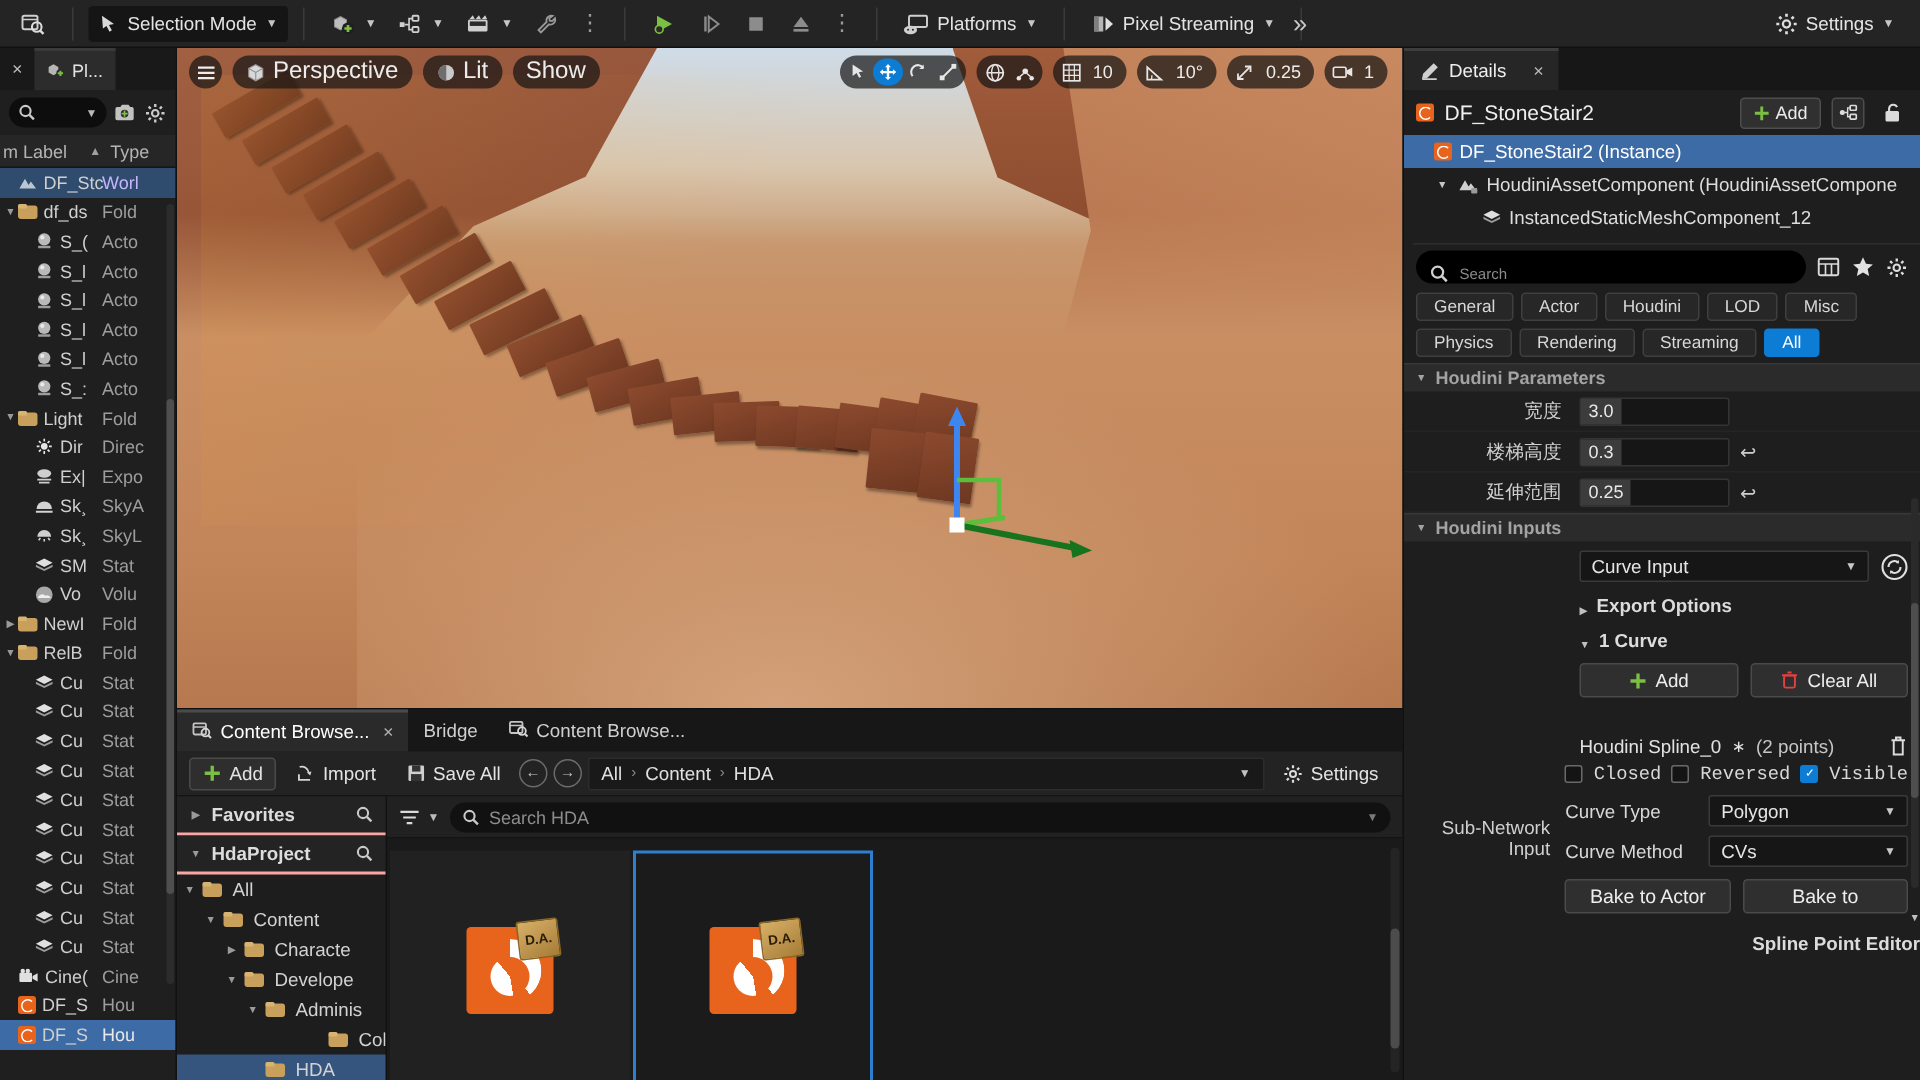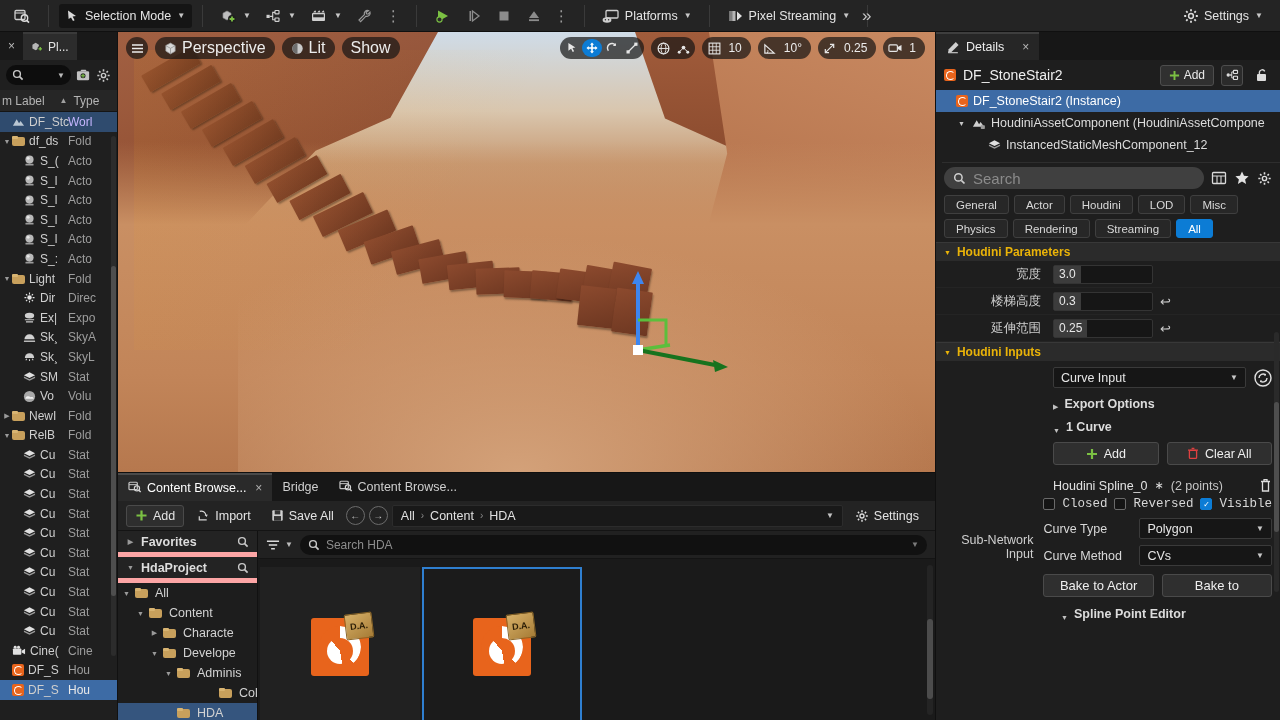--- a/index.html
+++ b/index.html
@@ -165,21 +165,21 @@
   .cb-btn.framed { border:1px solid #4a4a4a; background:#2e2e2e; }
   .navb { width:19px; height:19px; border-radius:50%; border:1px solid #6b6b6b;
      display:flex; align-items:center; justify-content:center; font-size:10px; color:#c6c6c6; }
   .crumbbar { flex:1; display:flex; align-items:center; gap:6px; height:22px;
      background:#191919; border:1px solid #2c2c2c; border-radius:2px; padding:0 8px;
      font-size:12.5px; color:#e0e0e0; }
   .crumbbar .sepc { color:#8a8a8a; font-size:10px; }
   .cb-body { display:flex; height:190px; }
   .cb-left { width:140px; background:#1d1d1d; border-right:1px solid #111; }
   .cb-sec { height:26px; display:flex; align-items:center; gap:6px; padding:0 8px;
-     font-size:12.5px; color:#ddd; background:#232323; border-bottom:5px solid #fca5a5; font-weight:bold;}
+     font-size:12.5px; color:#ddd; background:#232323; border-bottom:2px solid #fca5a5; font-weight:bold;}
   .cb-sec .sp { flex:1; }
   .tree { font-size:12.5px; color:#d2d2d2; position:relative; }
   .tnode { height:20px; display:flex; align-items:center; gap:4px; white-space:nowrap; overflow:hidden;}
   .tnode.sel { background:#35557e; }
   .tw2 { width:9px; text-align:center; font-size:7px; color:#9a9a9a; flex:none; }
   .cb-right { flex:1; position:relative; background:#1a1a1a; }
   .cb-filter { height:28px; display:flex; align-items:center; gap:7px; padding:0 8px;
      background:#212121; border-bottom:1px solid #141414; }
   .cb-search { flex:1; display:flex; align-items:center; gap:6px; height:20px;
      background:#111; border-radius:10px; padding:0 8px; font-size:12px; color:#8d8d8d; }
@@ -218,28 +218,28 @@
   .mini-btn { display:flex; align-items:center; gap:4px; height:21px; padding:0 8px;
      border:1px solid #4d4d4d; background:#303030; border-radius:3px; font-size:12px; color:#eaeaea;}
   .sq-btn { width:22px; height:21px; border:1px solid #4d4d4d; background:#2b2b2b;
      border-radius:3px; display:flex; align-items:center; justify-content:center; }
   .d-tree { font-size:12.5px; }
   .d-trow { height:22px; display:flex; align-items:center; gap:5px; color:#ddd;
      white-space:nowrap; overflow:hidden; padding-left:6px; }
   .d-trow.sel { background:#3d6ba5; color:#fff; }
   .d-sep { height:1px; background:#2e2e2e; margin:6px 0 0 6px; }
   .d-searchrow { height:30px; display:flex; align-items:center; gap:7px; padding:0 8px; }
-  .d-search { flex:1; display:flex; align-items:center; gap:7px; height:22px;
-     background:#404040; border-radius:11px; padding:0 9px; font-size:15px; color:#8b8b8b; }
+  .d-search { flex:1; display:flex; align-items:flex-end; gap:7px; height:22px;
+     background:#000000; border-radius:11px; padding:0 9px; font-size:10px; color:#8b8b8b; }
   .filters { display:flex; flex-wrap:wrap; gap:5px; padding:2px 8px 4px; }
   .chip { height:19px; padding:0 11px; border:1px solid #3f3f3f; border-radius:3px;
      background:#272727; font-size:11.5px; color:#d8d8d8; display:flex; align-items:center; }
   .chip.on { background:#0c7cd5; border-color:#0c7cd5; color:#fff; }
   .cat { height:19px; display:flex; align-items:center; gap:6px; padding-left:8px;
-     background:#2b2b2b; font-size:12px; font-weight:bold; color:#eab308;
+     background:#2b2b2b; font-size:12px; font-weight:bold; color:#a3a3a3;
      border-top:1px solid #383838; }
   .prow { height:27px; display:flex; align-items:center; border-bottom:1px solid #242424; }
   .pname { width:117px; text-align:right; padding-right:12px; font-size:12.5px; color:#cfcfcf; }
   .pval { flex:1; display:flex; align-items:center; gap:7px; }
   .numf { height:19px; background:#161616; border:1px solid #343434; border-radius:2px;
      display:flex; align-items:center; font-size:12px; color:#e8e8e8; }
   .numf .hl { background:#3c3c3c; padding:0 5px; height:17px; display:flex; align-items:center; }
   .numf .rest { flex:1; }
   .txtf { height:19px; background:#161616; border:1px solid #343434; border-radius:2px;
      display:flex; align-items:center; padding:0 6px; font-size:12px; color:#e8e8e8; }
@@ -1322,21 +1322,21 @@
             <span>Add</span>
           </div>
           <div class="greenbtn" style="flex:1;">
             <svg width="12" height="13" viewBox="0 0 12 13">
                 <rect x="2.4" y="3.4" width="7.2" height="8" rx="1" fill="none" stroke="#e04040" stroke-width="1.3"></rect>
                 <path d="M1 3.2h10M4.6 1.3h2.8" stroke="#e04040" stroke-width="1.3"></path>
               </svg>
             <span>Clear All</span>
           </div>
         </div>
-        <div style="display:flex;align-items:center;gap:7px;margin-top:13px;font-size:12.5px;color:#e2e2e2;">
+        <div style="display:flex;align-items:center;gap:7px;margin-top:25px;font-size:12.5px;color:#e2e2e2;">
           <span>Houdini Spline_0</span>
           <span style="font-size:11px;">∗</span>
           <span style="color:#c6c6c6;">(2 points)</span>
           <span style="flex:1"></span>
           <svg width="13" height="15" viewBox="0 0 13 15">
               <path d="M2 3.5h9M3.5 3.5v9.5h6V3.5M5 3.5V1.6h3v1.9" stroke="#dcdcdc" stroke-width="1.3" fill="none"></path>
             </svg>
         </div>
       </div>
     </div>
@@ -1370,21 +1370,21 @@
           <div class="greenbtn" style="flex:1;font-size:13px;">
             <span>Bake to Actor</span>
           </div>
           <div class="greenbtn" style="flex:1;font-size:13px;">
             <span>Bake to</span>
           </div>
         </div>
       </div>
     </div>
 
-    <div class="subrow" style="margin-top:10px;padding-left:125px;">
+    <div class="subrow" style="padding-left:125px;flex-direction:column;">
       <span style="font-size:7px;color:#c0c0c0;">▼</span>
       <span style="font-weight:bold;">Spline Point Editor</span>
     </div>
 
     <div class="d-scroll">
         <i></i>
       </div>
   </div>
 
 </div>

